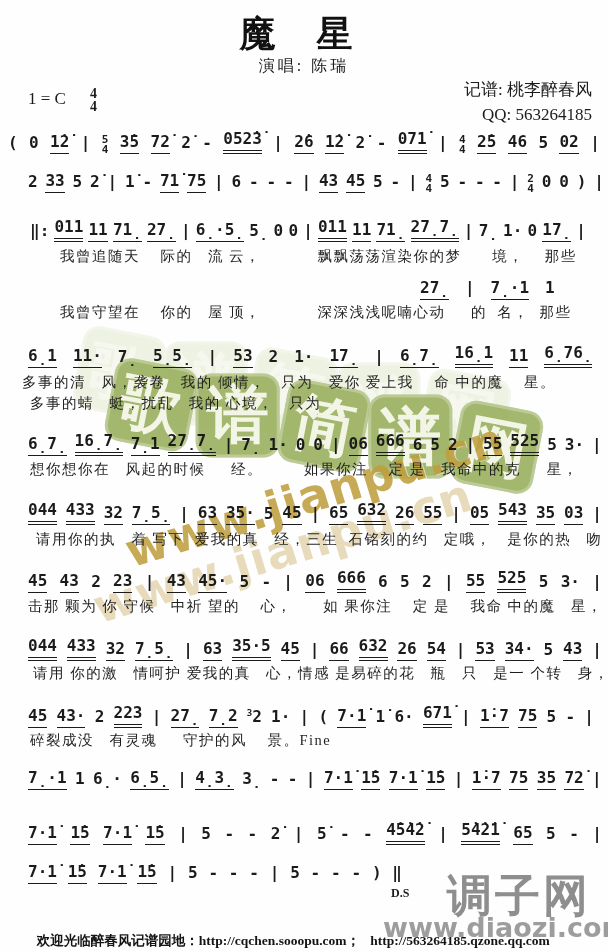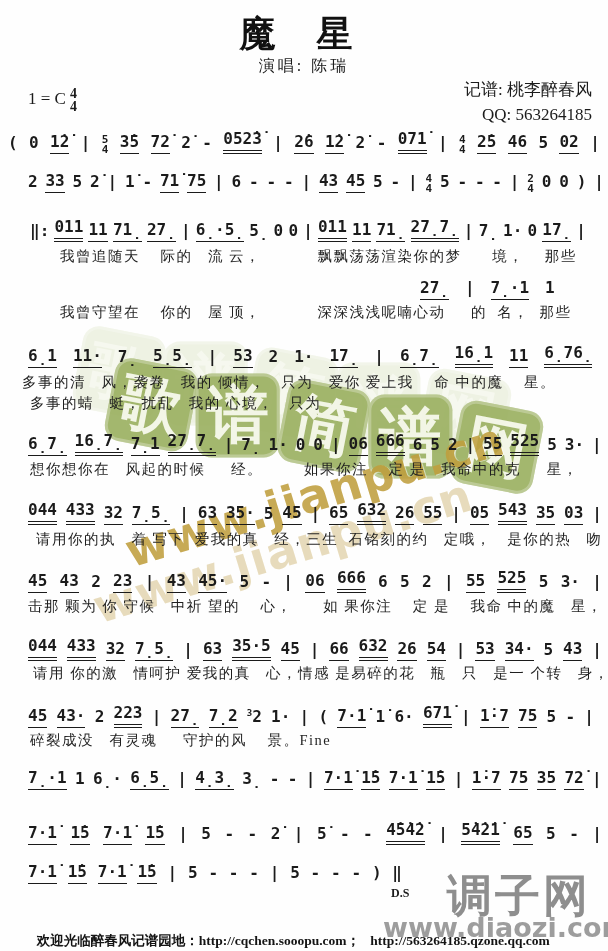--- a/index.html
+++ b/index.html
@@ -7,21 +7,21 @@
        font-family:"DejaVu Sans Mono",monospace;color:#1b1b1b;}
   .abs{position:absolute;}
   
   .title{top:10px;left:0;width:608px;text-align:center;font-size:36px;font-weight:bold;
          letter-spacing:16px;font-family:"Liberation Serif",serif;color:#111;}
   .subtitle{top:56px;left:0;width:608px;text-align:center;font-size:16px;letter-spacing:3px;
             font-family:"Liberation Serif",serif;}
   .credits{top:78px;right:16px;text-align:right;font-size:17px;line-height:1.45;
            font-family:"Liberation Serif",serif;}
   .keysig{top:86px;left:28px;font-size:17px;font-family:"Liberation Serif",serif;
-          display:flex;align-items:center;gap:4px;}
+          display:flex;align-items:center;gap:24px;}
   
   .notes{position:absolute;display:flex;justify-content:space-between;align-items:flex-end;
          font-weight:bold;font-size:16px;line-height:1.15;}
   .notes span{white-space:nowrap;}
   .n{padding-bottom:2px;}
   .u1{border-bottom:1.5px solid #1b1b1b;}
   .u2{border-bottom:4px double #1b1b1b;}
   .bar{font-weight:bold;padding-bottom:2px;}
   .dash{padding-bottom:2px;}
   .paren{padding-bottom:2px;}

